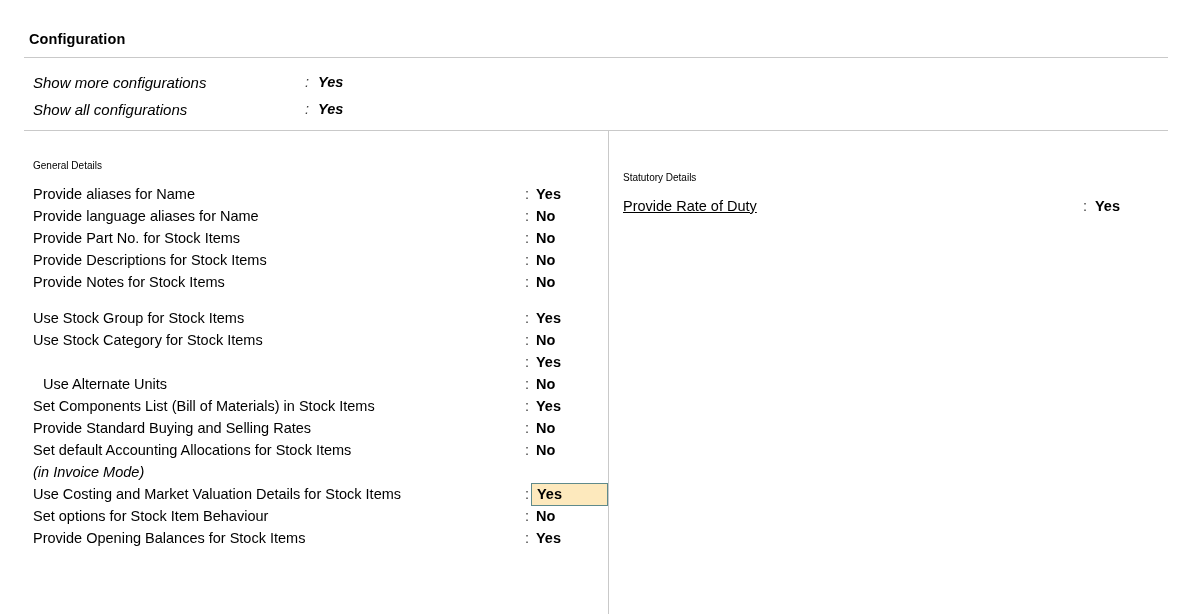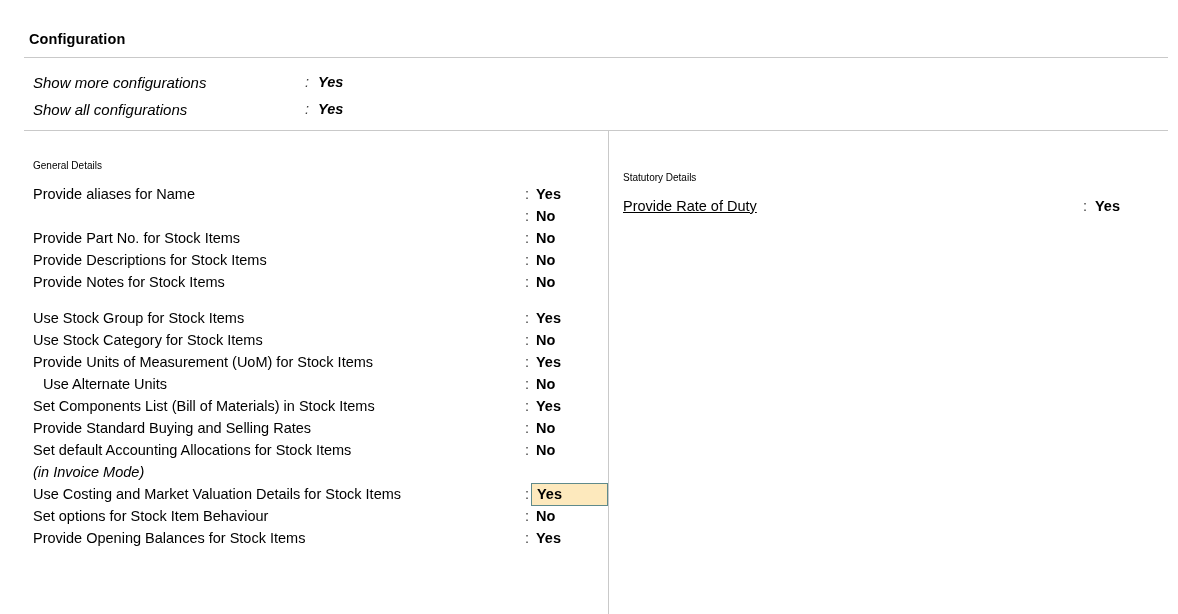--- a/index.html
+++ b/index.html
@@ -180,20 +180,21 @@
 <div id="vdivider"></div>
 
 <div id="left-col">
     <div class="group-title">General Details</div>
     <div class="row">
       <span class="label">Provide aliases for Name</span>
       <span class="colon">:</span>
       <span class="value">Yes</span>
     </div>
     <div class="row">
+      <span class="label">Provide language aliases for Name</span>
       <span class="colon">:</span>
       <span class="value">No</span>
     </div>
     <div class="row">
       <span class="label">Provide Part No. for Stock Items</span>
       <span class="colon">:</span>
       <span class="value">No</span>
     </div>
     <div class="row">
       <span class="label">Provide Descriptions for Stock Items</span>
@@ -210,21 +211,20 @@
       <span class="label">Use Stock Group for Stock Items</span>
       <span class="colon">:</span>
       <span class="value">Yes</span>
     </div>
     <div class="row">
       <span class="label">Use Stock Category for Stock Items</span>
       <span class="colon">:</span>
       <span class="value">No</span>
     </div>
     <div class="row">
-      <span class="label">Provide Units of Measurement (UoM) for Stock Items</span>
       <span class="colon">:</span>
       <span class="value">Yes</span>
     </div>
     <div class="row indent">
       <span class="label">Use Alternate Units</span>
       <span class="colon">:</span>
       <span class="value">No</span>
     </div>
     <div class="row">
       <span class="label">Set Components List (Bill of Materials) in Stock Items</span>

